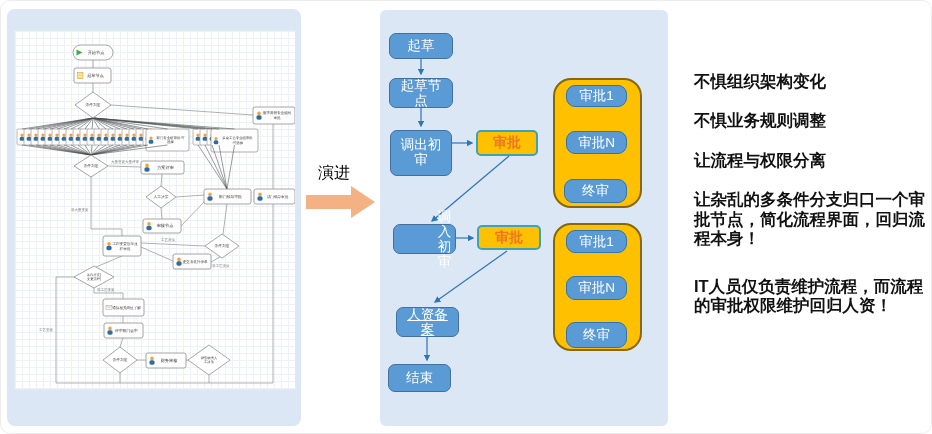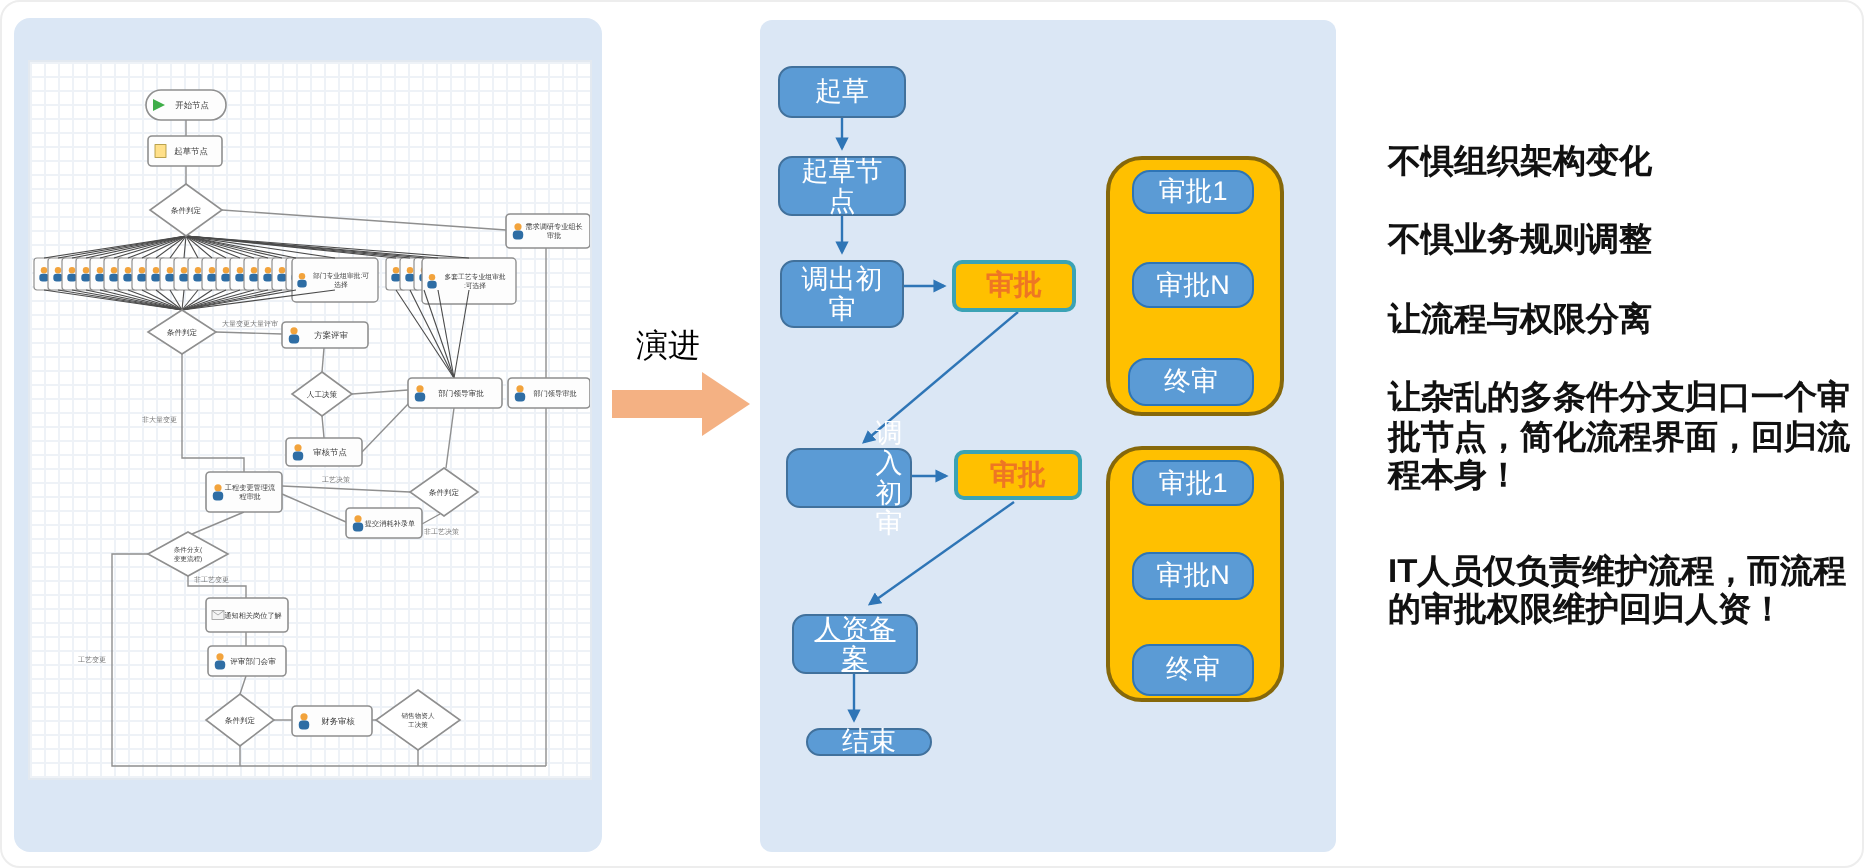--- a/index.html
+++ b/index.html
@@ -337,26 +337,26 @@
       <div class="group" style="left: 173px; top: 68px; width: 89px; height: 130px;"></div>
       <div class="mid-node group-item" style="left: 186px; top: 75px; width: 61px; height: 22px;">审批1</div>
       <div class="mid-node group-item" style="left: 186px; top: 121px; width: 61px; height: 23px;">审批N</div>
       <div class="mid-node group-item" style="left: 184px; top: 169px; width: 63px; height: 24px;">终审</div>
       <div class="group" style="left: 173px; top: 213px; width: 89px; height: 128px;"></div>
       <div class="mid-node group-item" style="left: 186px; top: 220px; width: 61px; height: 23px;">审批1</div>
       <div class="mid-node group-item" style="left: 186px; top: 266px; width: 61px; height: 24px;">审批N</div>
       <div class="mid-node group-item" style="left: 186px; top: 312px; width: 61px; height: 26px;">终审</div>
       <div class="mid-node" style="left: 9px; top: 23px; width: 64px; height: 26px;">起草</div>
       <div class="mid-node" style="left: 9px; top: 68px; width: 64px; height: 30px;">起草节点</div>
-      <div class="mid-node" style="left: 10px; top: 120px; width: 62px; height: 34px;">调出初审</div>
+      <div class="mid-node" style="left: 10px; top: 120px; width: 62px; height: 46px; font-family: Liberation Mono, monospace;">调出初审</div>
       <div class="mid-node orange" style="left: 96px; top: 120px; width: 62px; height: 26px;">审批</div>
       <div class="mid-node" style="left: 13px; top: 214px; width: 63px; height: 30px; padding-left: 47px;">调入初审</div>
       <div class="mid-node orange" style="left: 97px; top: 215px; width: 64px; height: 25px;">审批</div>
       <div class="mid-node" style="left: 16px; top: 297px; width: 63px; height: 30px; text-decoration: underline;">人资备案</div>
-      <div class="mid-node" style="left: 23px; top: 354px; width: 63px; height: 14px;">结束</div>
+      <div class="mid-node" style="left: 8px; top: 354px; width: 63px; height: 28px;">结束</div>
     </div>
 
   <div id="right-points">
       <p>不惧组织架构变化</p>
       <p>不惧业务规则调整</p>
       <p>让流程与权限分离</p>
       <p style="margin-bottom: 28px;">让杂乱的多条件分支归口一个审批节点，简化流程界面，回归流程本身！</p>
       <p>IT人员仅负责维护流程，而流程的审批权限维护回归人资！</p>
     </div>
 </div>

